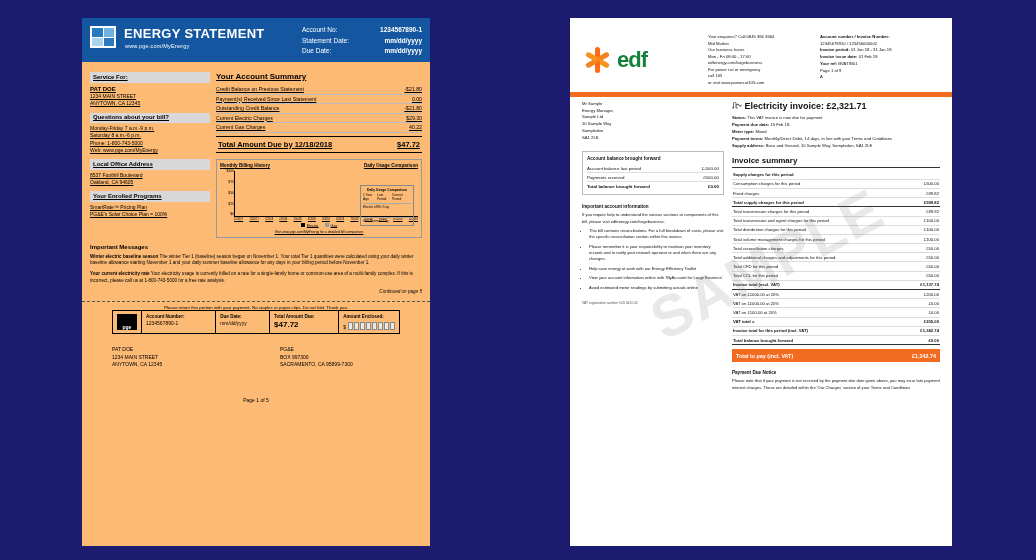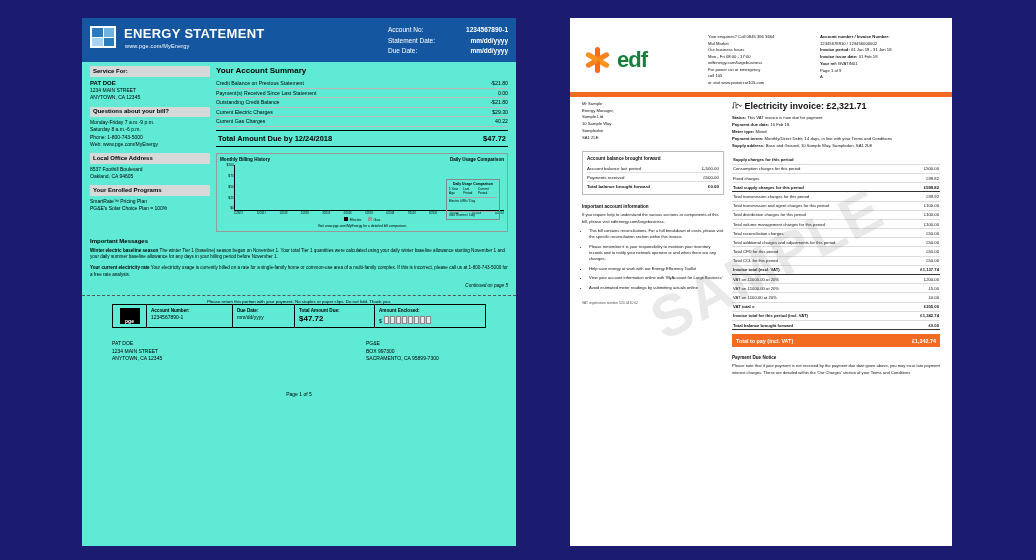--- a/index.html
+++ b/index.html
@@ -8,22 +8,22 @@
     width: 1036px; height: 560px;
     background: #1a1a6e;
     font-family: "Liberation Sans", sans-serif;
     overflow: hidden;
   }
   .stage { position: relative; width: 1036px; height: 560px; background: #1b1b70; }
 
   
   .doc-left {
     position: absolute; left: 82px; top: 18px;
-    width: 434px; height: 528px;
-    background: #5eead4;
+    width: 348px; height: 528px;
+    background: #fdba74;
     color: #000;
     font-size: 5px;
     line-height: 1.25;
   }
   .pge-header {
     position: relative;
     background: #1457a0;
     color: #fff;
     height: 44px;
     padding: 5px 8px 0 8px;
@@ -51,21 +51,21 @@
     font-size: 5.5px; letter-spacing: .2px;
   }
   .pge-acct {
     position: absolute; right: 8px; top: 7px;
     text-align: left; font-size: 6.5px; line-height: 1.65;
   }
   .pge-acct .row { display: flex; justify-content: space-between; width: 120px; }
   .pge-acct .lbl { }
   .pge-acct .val { font-weight: bold; }
 
-  .pge-body { padding: 4px 8px 0 8px; display: flex; gap: 6px; }
+  .pge-body { padding: 10px 8px 0 8px; display: flex; gap: 6px; text-decoration: underline; }
   .col-left { width: 120px; }
   .col-right { flex: 1; }
 
   .sec-bar {
     background: #d8d8d8;
     font-weight: bold;
     font-size: 6px;
     padding: 1.5px 3px;
     margin-bottom: 2px;
   }
@@ -272,21 +272,21 @@
         <div class="sum-row bord">
           <span>Current Electric Charges</span>
           <span>$29.30</span>
         </div>
         <div class="sum-row bord">
           <span>Current Gas Charges</span>
           <span>40.22</span>
         </div>
 
         <div class="total-box">
-          <span>Total Amount Due by 12/24/2018</span>
+          <span>Total Amount Due by 12/18/2018</span>
           <span>$47.72</span>
         </div>
 
         <div class="chart-box">
           <div class="chart-head">
             <span>Monthly Billing History</span>
             <span>Daily Usage Comparison</span>
           </div>
           <div style="position:relative;">
             <div class="chart-area">
@@ -529,20 +529,21 @@
           <span>Electricity invoice: £2,321.71</span>
         </div>
         <div class="status-lines">
           <div><b>Status:</b> <span>This VAT invoice is now due for payment</span></div>
           <div><b>Payment due date:</b> <span>15 Feb 18.</span></div>
           <div><b>Meter type:</b> <span>Mixed</span></div>
           <div><b>Payment terms:</b> <span>Monthly/Direct Debit, 14 days, in line with your Terms and Conditions</span></div>
           <div><b>Supply address:</b> <span>Base and Ground, 10 Sample Way, Sampledon, SA1 2LE</span></div>
         </div>
 
+        <div class="inv-sum-title">Invoice summary</div>
 
         <table class="tbl">
           <tbody>
               <tr class="b">
                 <td>Supply charges for this period</td>
                 <td class="r"></td>
               </tr>
           <tr>
                 <td>Consumption charges for this period</td>
                 <td class="r">£500.00</td>

